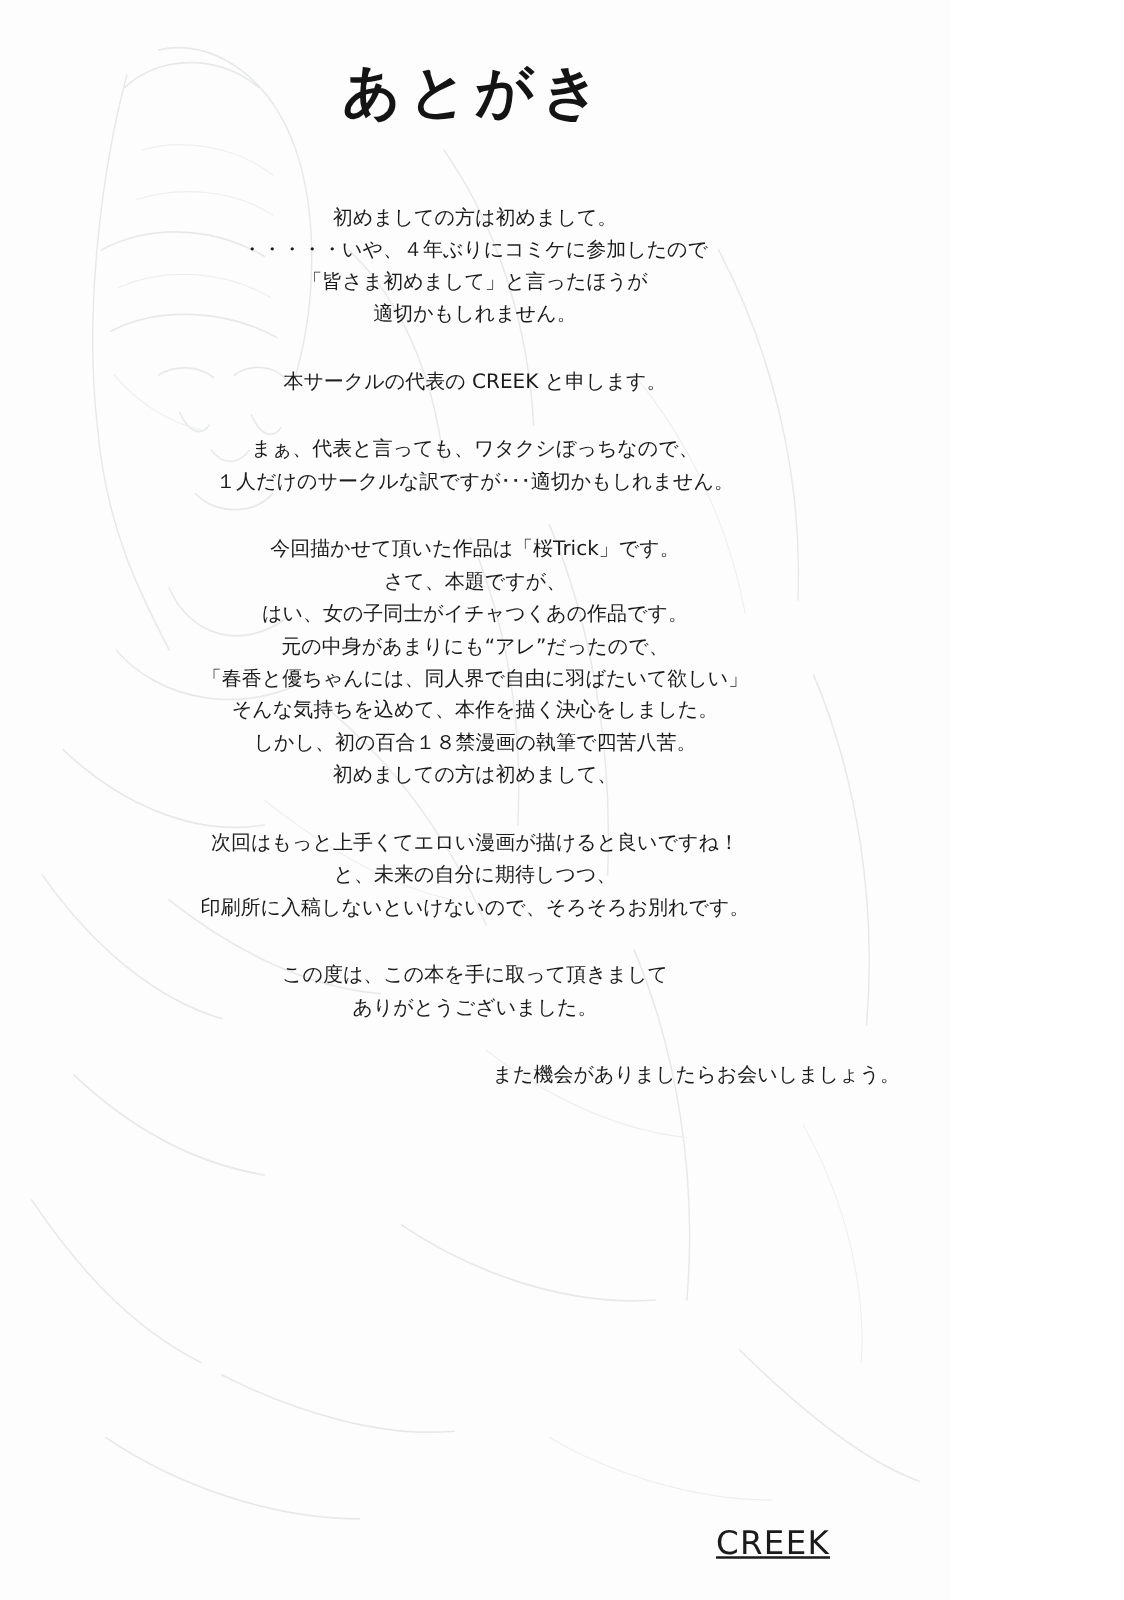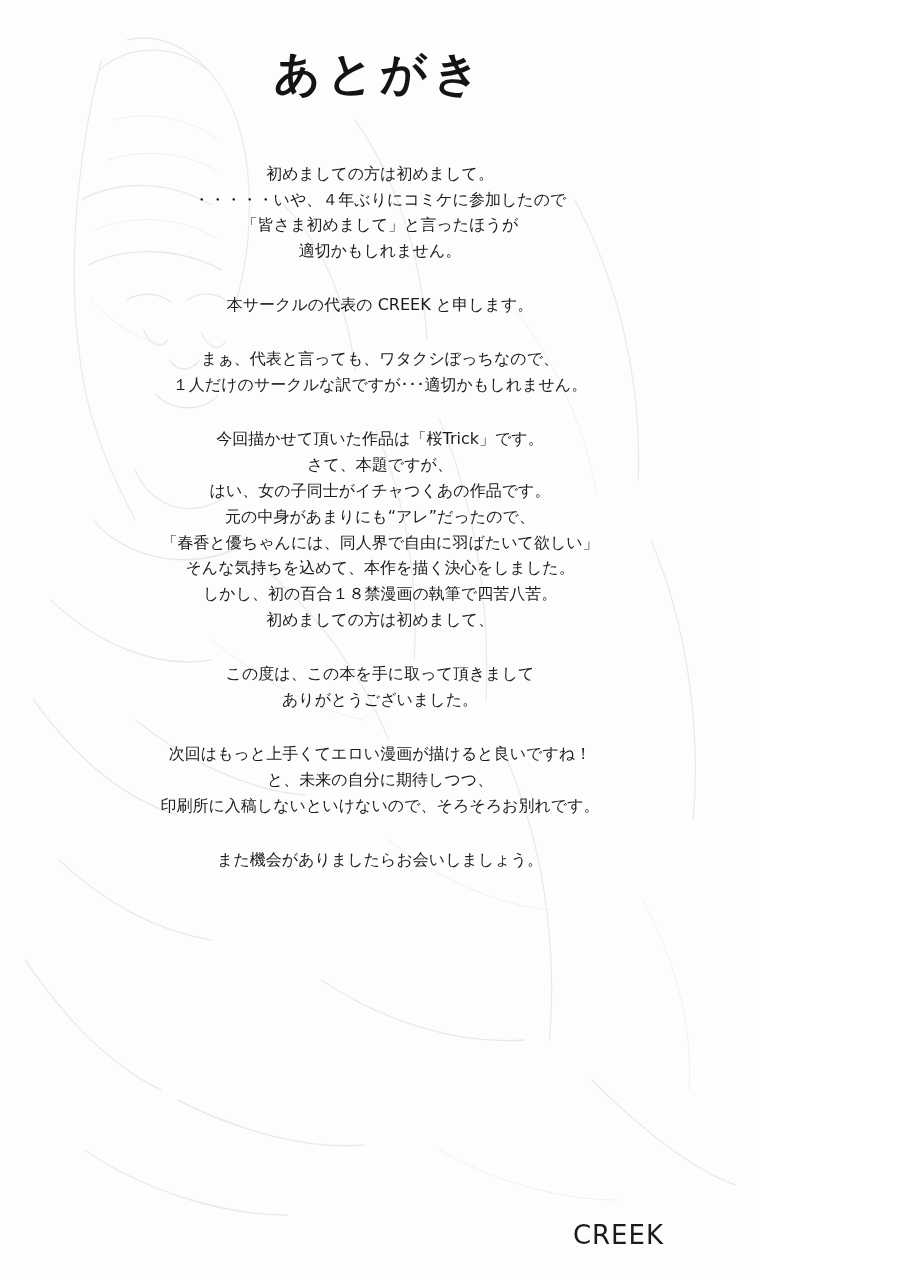--- a/index.html
+++ b/index.html
@@ -54,33 +54,35 @@
     color: #1b1b1b;
     font-size: 16px;
     line-height: 1.62;
     text-align: center;
   }
   .para {
     margin-bottom: 28px;
   }
   .para:last-child {
     margin-bottom: 0;
+    text-align: right;
   }
   .line {
     display: block;
     white-space: nowrap;
   }
   .signature {
     position: absolute;
     right: 96px;
     bottom: 30px;
     font-size: 26px;
     letter-spacing: 1px;
     color: #1b1b1b;
     font-family: "DejaVu Sans", "Liberation Sans", sans-serif;
+    text-decoration: underline;
   }
 </style>
 </head>
 <body>
 
 <div class="page">
 
   <div class="sketch-layer">
     <svg viewBox="0 0 899 1280" preserveAspectRatio="none" aria-hidden="true">
       <g fill="none" stroke="#9aa3ab" stroke-width="1.4" stroke-linecap="round" stroke-linejoin="round">
@@ -160,28 +162,28 @@
         <span class="line">さて、本題ですが、</span>
         <span class="line">はい、女の子同士がイチャつくあの作品です。</span>
         <span class="line">元の中身があまりにも“アレ”だったので、</span>
         <span class="line">「春香と優ちゃんには、同人界で自由に羽ばたいて欲しい」</span>
         <span class="line">そんな気持ちを込めて、本作を描く決心をしました。</span>
         <span class="line">しかし、初の百合１８禁漫画の執筆で四苦八苦。</span>
         <span class="line">初めましての方は初めまして、</span>
       </div>
 
       <div class="para">
-        <span class="line">この度は、この本を手に取って頂きまして</span>
-        <span class="line">ありがとうございました。</span>
+        <span class="line">次回はもっと上手くてエロい漫画が描けると良いですね！</span>
+        <span class="line">と、未来の自分に期待しつつ、</span>
+        <span class="line">印刷所に入稿しないといけないので、そろそろお別れです。</span>
       </div>
 
       <div class="para">
-        <span class="line">次回はもっと上手くてエロい漫画が描けると良いですね！</span>
-        <span class="line">と、未来の自分に期待しつつ、</span>
-        <span class="line">印刷所に入稿しないといけないので、そろそろお別れです。</span>
+        <span class="line">この度は、この本を手に取って頂きまして</span>
+        <span class="line">ありがとうございました。</span>
       </div>
 
       <div class="para">
         <span class="line">また機会がありましたらお会いしましょう。</span>
       </div>
 
     </div>
   </div>
 
   <div class="signature">CREEK</div>

